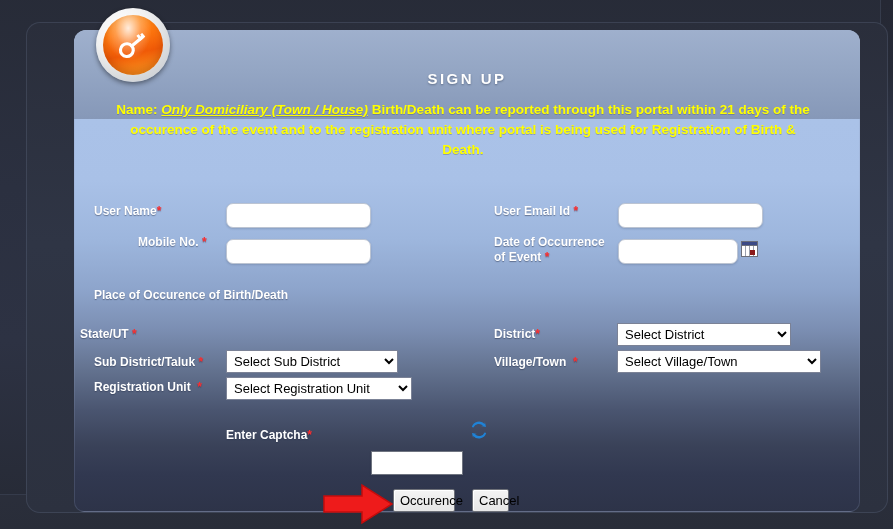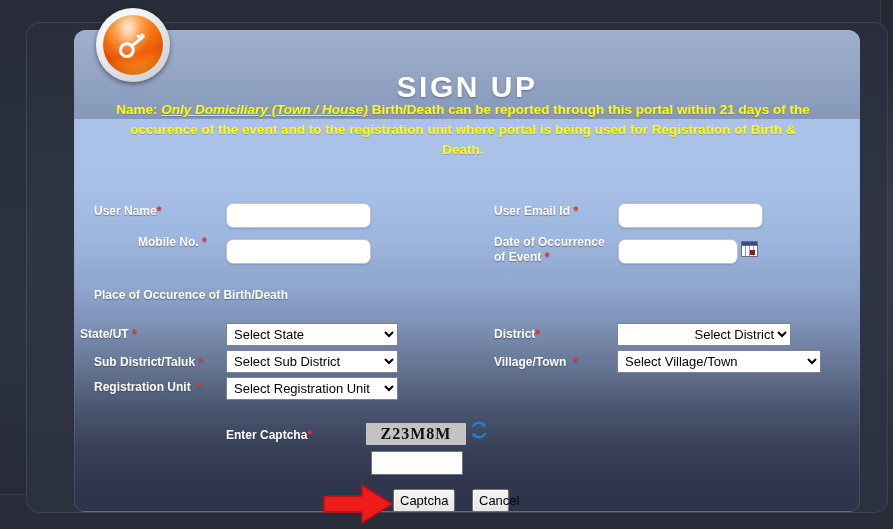--- a/index.html
+++ b/index.html
@@ -64,21 +64,21 @@
     position: absolute;
     left: 0; top: 0; width: 100%; height: 89px;
     background: linear-gradient(180deg,#9fb0cd 0%, #94a6c4 45%, #8698b8 100%);
     border-radius: 12px 12px 0 0;
   }
   .panel-title {
     position: absolute;
     left: 0; top: 40px; width: 100%;
     text-align: center;
     color: #ffffff;
-    font-size: 30px;
+    font-size: 15px;
     font-weight: bold;
     letter-spacing: 2.5px;
     text-shadow: 0 1px 2px rgba(40,50,70,.45);
   }
 
   
   .key-badge {
     position: absolute;
     left: 96px; top: 8px;
     width: 74px; height: 74px;
@@ -274,66 +274,62 @@
     <div class="cal-grid">
       <div class="cal-mark"></div>
     </div>
   </div>
 
   <div class="section-head">Place of Occurence of Birth/Death</div>
 
   <div class="lbl" style="left:80px; top:327px;">
     <span>State/UT</span> <span class="req">*</span>
   </div>
-  <select class="sel" style="left:226px; top:323px; width:172px;">
-    <option>Select State</option>
-  </select>
 
   <div class="lbl" style="left:494px; top:327px;">
     <span>District</span><span class="req">*</span>
   </div>
-  <select class="sel" style="left:617px; top:323px; width:174px;text-align:right;">
+  <select class="sel" style="left:617px; top:323px; width:174px;">
     <option>Select District</option>
   </select>
 
   <div class="lbl" style="left:94px; top:355px;">
     <span>Sub District/Taluk</span> <span class="req">*</span>
   </div>
   <select class="sel" style="left:226px; top:350px; width:172px;">
     <option>Select Sub District</option>
   </select>
 
   <div class="lbl" style="left:494px; top:355px;">
     <span>Village/Town</span>&nbsp; <span class="req">*</span>
   </div>
   <select class="sel" style="left:617px; top:350px; width:204px;">
     <option>Select Village/Town</option>
   </select>
 
   <div class="lbl" style="left:94px; top:380px;">
     <span>Registration Unit</span>&nbsp; <span class="req">*</span>
   </div>
-  <select class="sel" style="left:226px; top:377px; width:172px;">
+  <select class="sel" style="left:226px; top:377px; width:186px;">
     <option>Select Registration Unit</option>
   </select>
 
   <div class="lbl" style="left:226px; top:428px;">
     <span>Enter Captcha</span><span class="req">*</span>
   </div>
-  <div class="captcha-box">Z23M8M</div>
   <div class="refresh-ico">
     <svg width="18" height="18" viewBox="0 0 18 18">
       <path d="M3.4 6.6a6 6 0 0 1 9.7-1.9l-2.2.2 5.1 1.1-1.1-5.1-.2 2.2A7.6 7.6 0 0 0 1.8 6z" fill="#1f82d6"></path>
       <path d="M14.6 11.4a6 6 0 0 1-9.7 1.9l2.2-.2-5.1-1.1 1.1 5.1.2-2.2A7.6 7.6 0 0 0 16.2 12z" fill="#1f82d6"></path>
     </svg>
   </div>
   <input class="txt" style="left: 371px; top: 451px; width: 92px; border-radius: 0px; border: 1px solid rgb(111, 116, 128); height: 24px;" value="" placeholder="">
 
   <div class="arrow">
     <svg width="72" height="42" viewBox="0 0 72 42">
       <path d="M2 13 H40 V2 L70 21 L40 40 V29 H2 Z" fill="#ee1b1b" stroke="#c40c0c" stroke-width="1.5" stroke-linejoin="miter"></path>
     </svg>
   </div>
 
-  <button class="btn" style="left:393px; top:489px; width:62px;">Captcha</button>
+  <button class="btn" style="left:393px; top:489px; width:62px;">Occurence</button>
   <button class="btn" style="left:472px; top:489px; width:37px;">Cancel</button>
 
 </div>
 
 </body></html>

